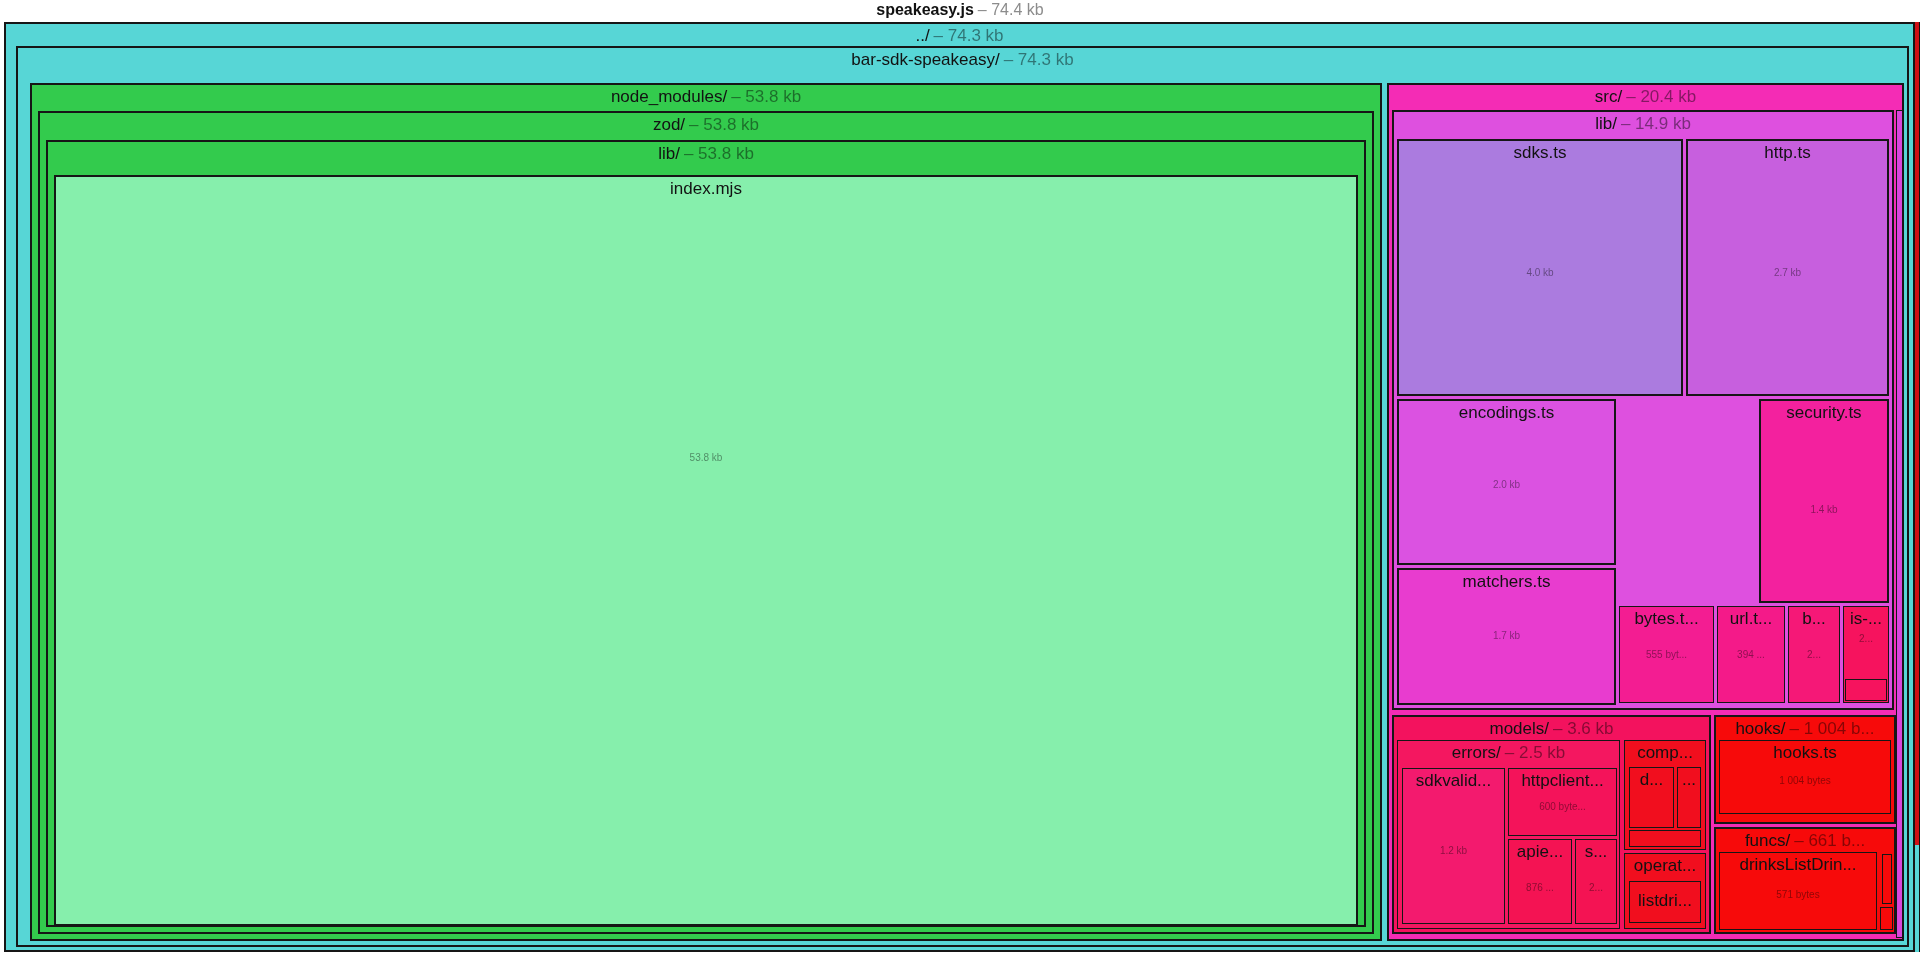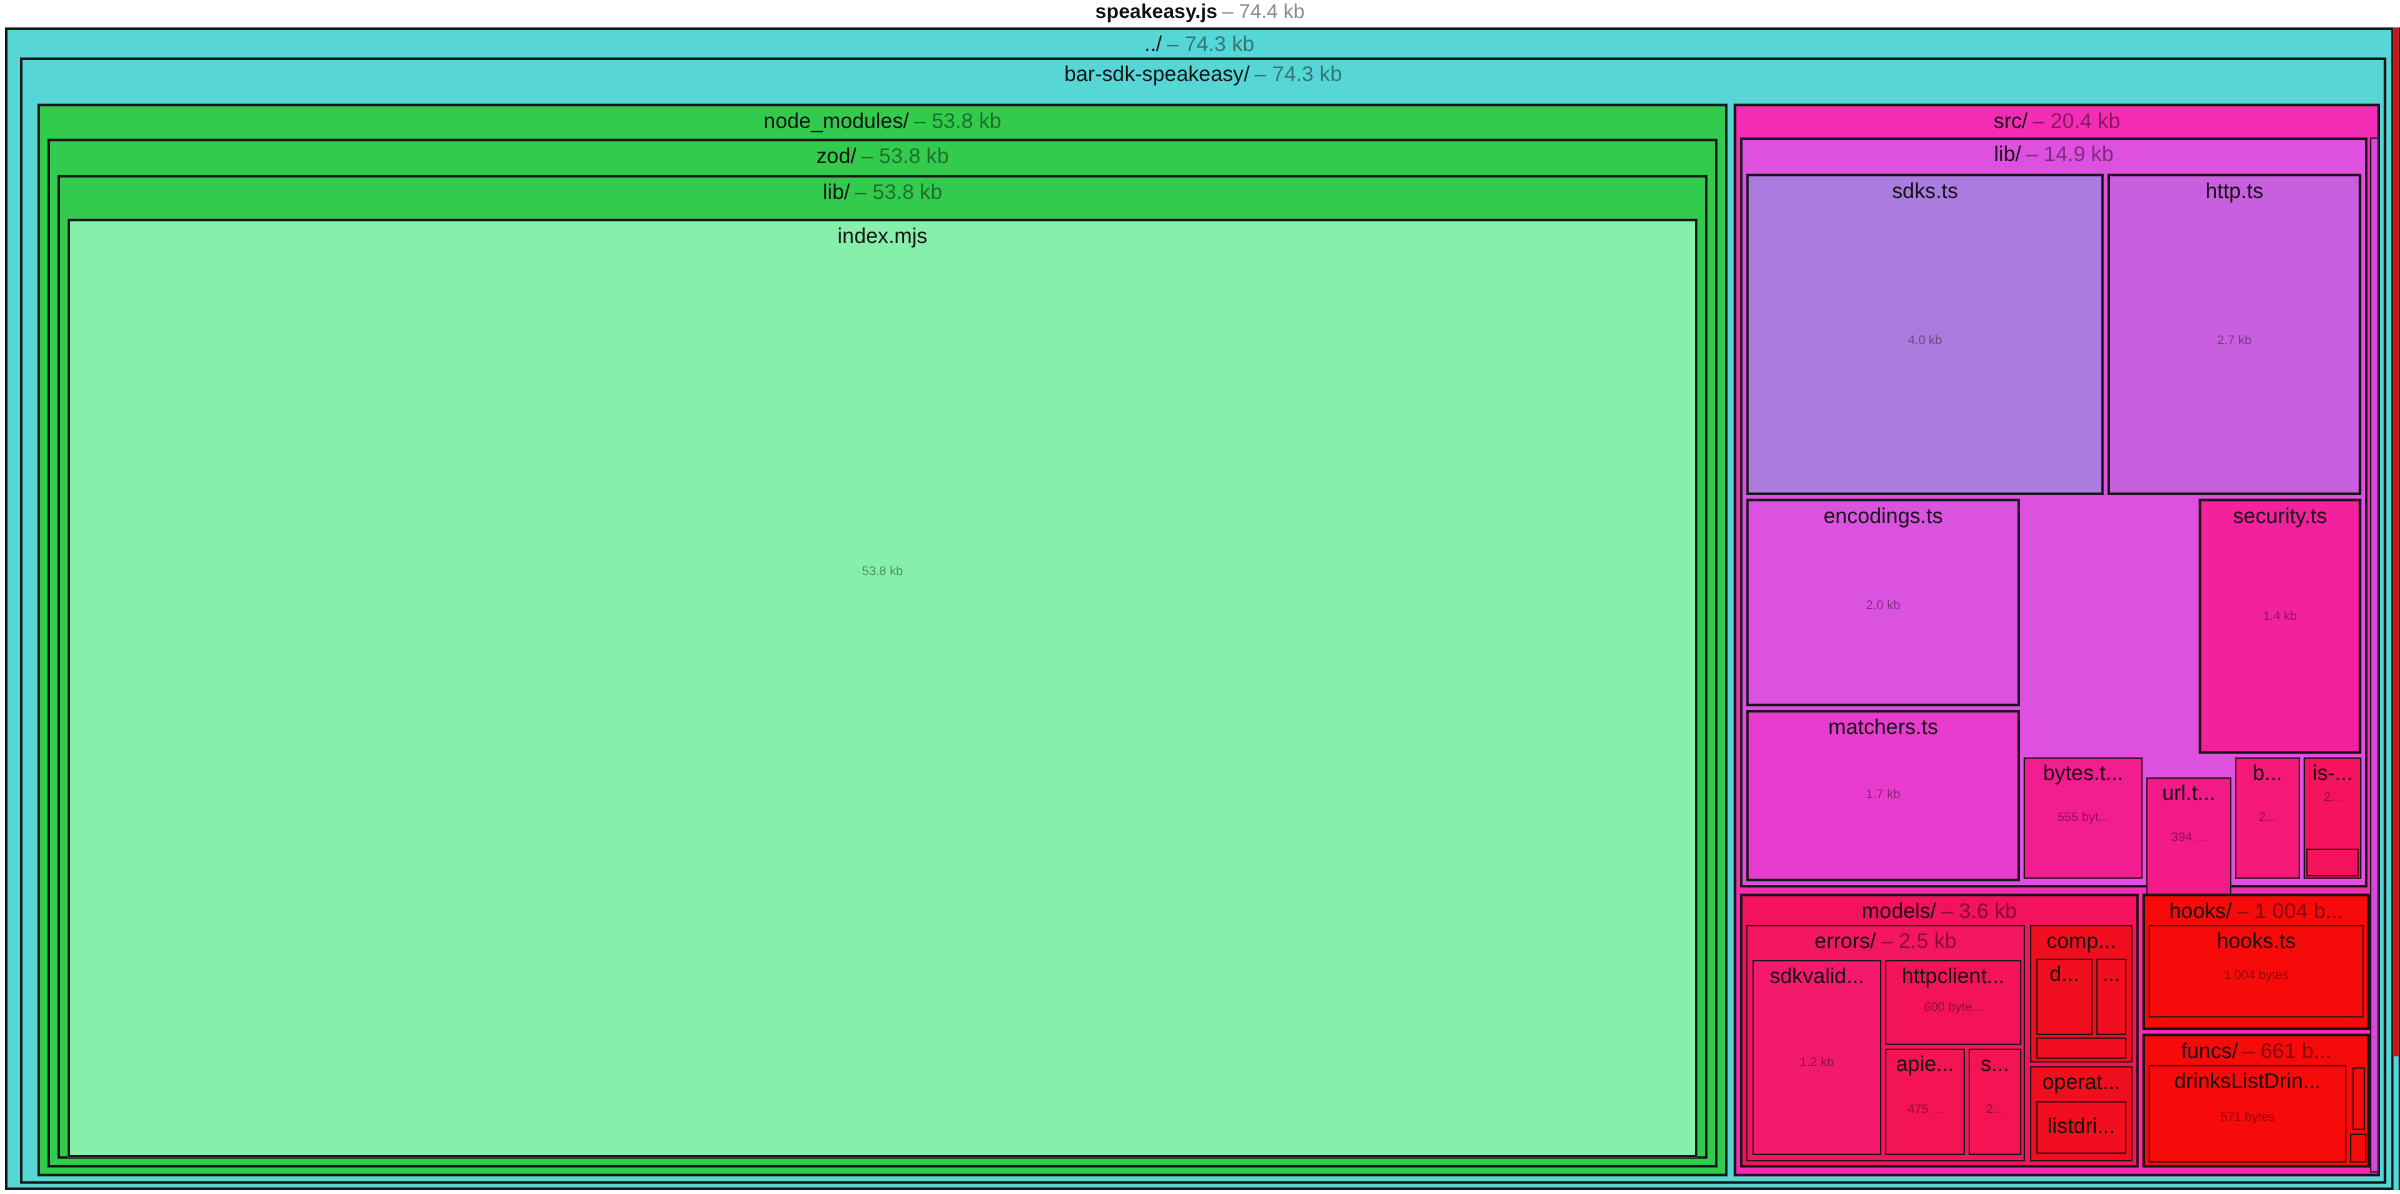--- a/index.html
+++ b/index.html
@@ -66,33 +66,33 @@
     <div class="hd"><span>http.ts</span></div>
     <div class="sz" style="top:126px">2.7 kb</div>
   </div>
 
   <div class="box" style="left:1397px;top:399px;width:219px;height:166px;background:#DB52E1">
     <div class="hd"><span>encodings.ts</span></div>
     <div class="sz" style="top:78px">2.0 kb</div>
   </div>
   <div class="box" style="left:1759px;top:399px;width:130px;height:204px;background:#F3219E">
     <div class="hd"><span>security.ts</span></div>
-    <div class="sz" style="top:87px">1.4 kb</div>
+    <div class="sz" style="top:103px">1.4 kb</div>
   </div>
 
   <div class="box" style="left:1397px;top:568px;width:219px;height:137px;background:#E83CCF">
     <div class="hd"><span>matchers.ts</span></div>
     <div class="sz" style="top:60px">1.7 kb</div>
   </div>
 
   <div class="box thin" style="left:1619px;top:606px;width:95px;height:97px;background:#F31D92">
     <div class="hd"><span>bytes.t...</span></div>
     <div class="sz" style="top:42px">555 byt...</div>
   </div>
-  <div class="box thin" style="left:1717px;top:622px;width:68px;height:97px;background:#F41A89">
+  <div class="box thin" style="left:1717px;top:606px;width:68px;height:97px;background:#F41A89">
     <div class="hd"><span>url.t...</span></div>
     <div class="sz" style="top:42px">394 ...</div>
   </div>
   <div class="box thin" style="left:1788px;top:606px;width:52px;height:97px;background:#F51877">
     <div class="hd"><span>b...</span></div>
     <div class="sz" style="top:42px">2...</div>
   </div>
   <div class="box thin" style="left:1843px;top:606px;width:46px;height:97px;background:#F6135E">
     <div class="hd"><span>is-...</span></div>
     <div class="sz" style="top:26px">2...</div>
@@ -108,21 +108,21 @@
   <div class="box thin" style="left:1402px;top:768px;width:103px;height:156px;background:#F31A6E">
     <div class="hd"><span>sdkvalid...</span></div>
     <div class="sz" style="top:76px">1.2 kb</div>
   </div>
   <div class="box thin" style="left:1508px;top:768px;width:109px;height:68px;background:#F4135A">
     <div class="hd"><span>httpclient...</span></div>
     <div class="sz" style="top:32px">600 byte...</div>
   </div>
   <div class="box thin" style="left:1508px;top:839px;width:64px;height:85px;background:#F41353">
     <div class="hd"><span>apie...</span></div>
-    <div class="sz" style="top:42px">475 ...</div>
+    <div class="sz" style="top:42px">876 ...</div>
   </div>
   <div class="box thin" style="left:1575px;top:839px;width:42px;height:85px;background:#F41353">
     <div class="hd"><span>s...</span></div>
     <div class="sz" style="top:42px">2...</div>
   </div>
 
   <div class="box thin" style="left:1624px;top:740px;width:82px;height:110px;background:#F10E1E">
     <div class="hd"><span>comp...</span></div>
   </div>
   <div class="box thin" style="left:1629px;top:767px;width:45px;height:61px;background:#F10E1E">

